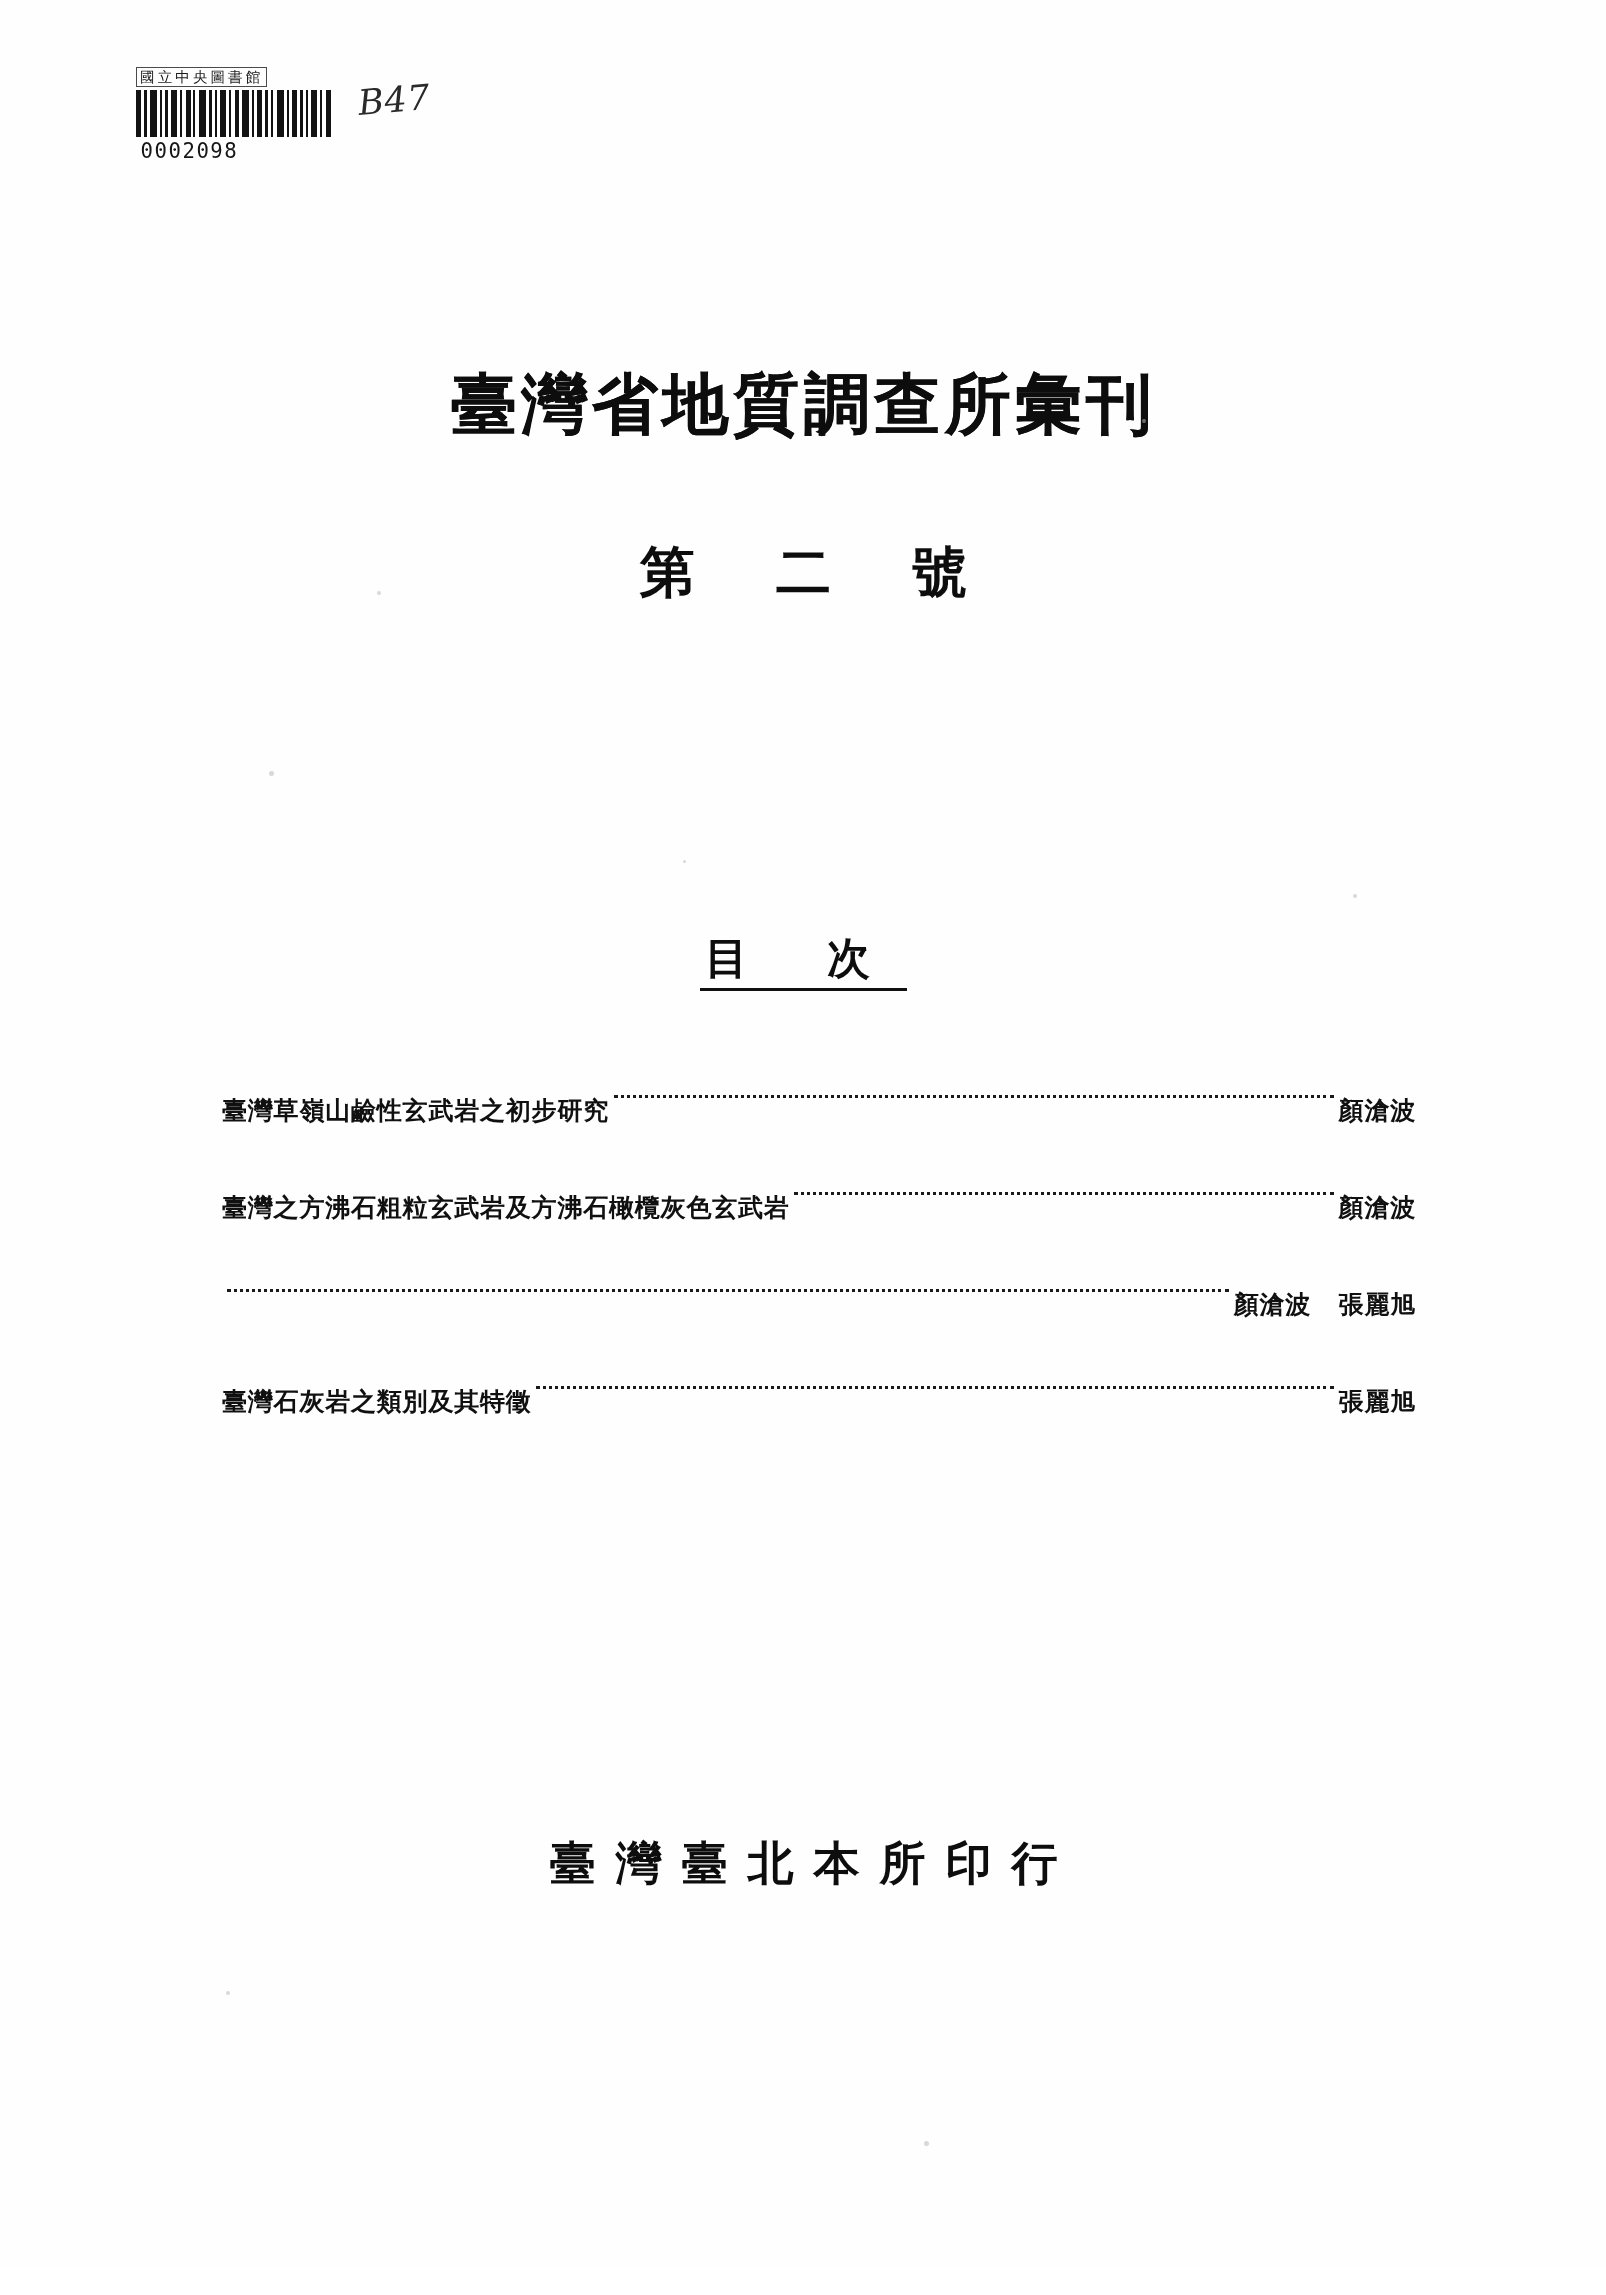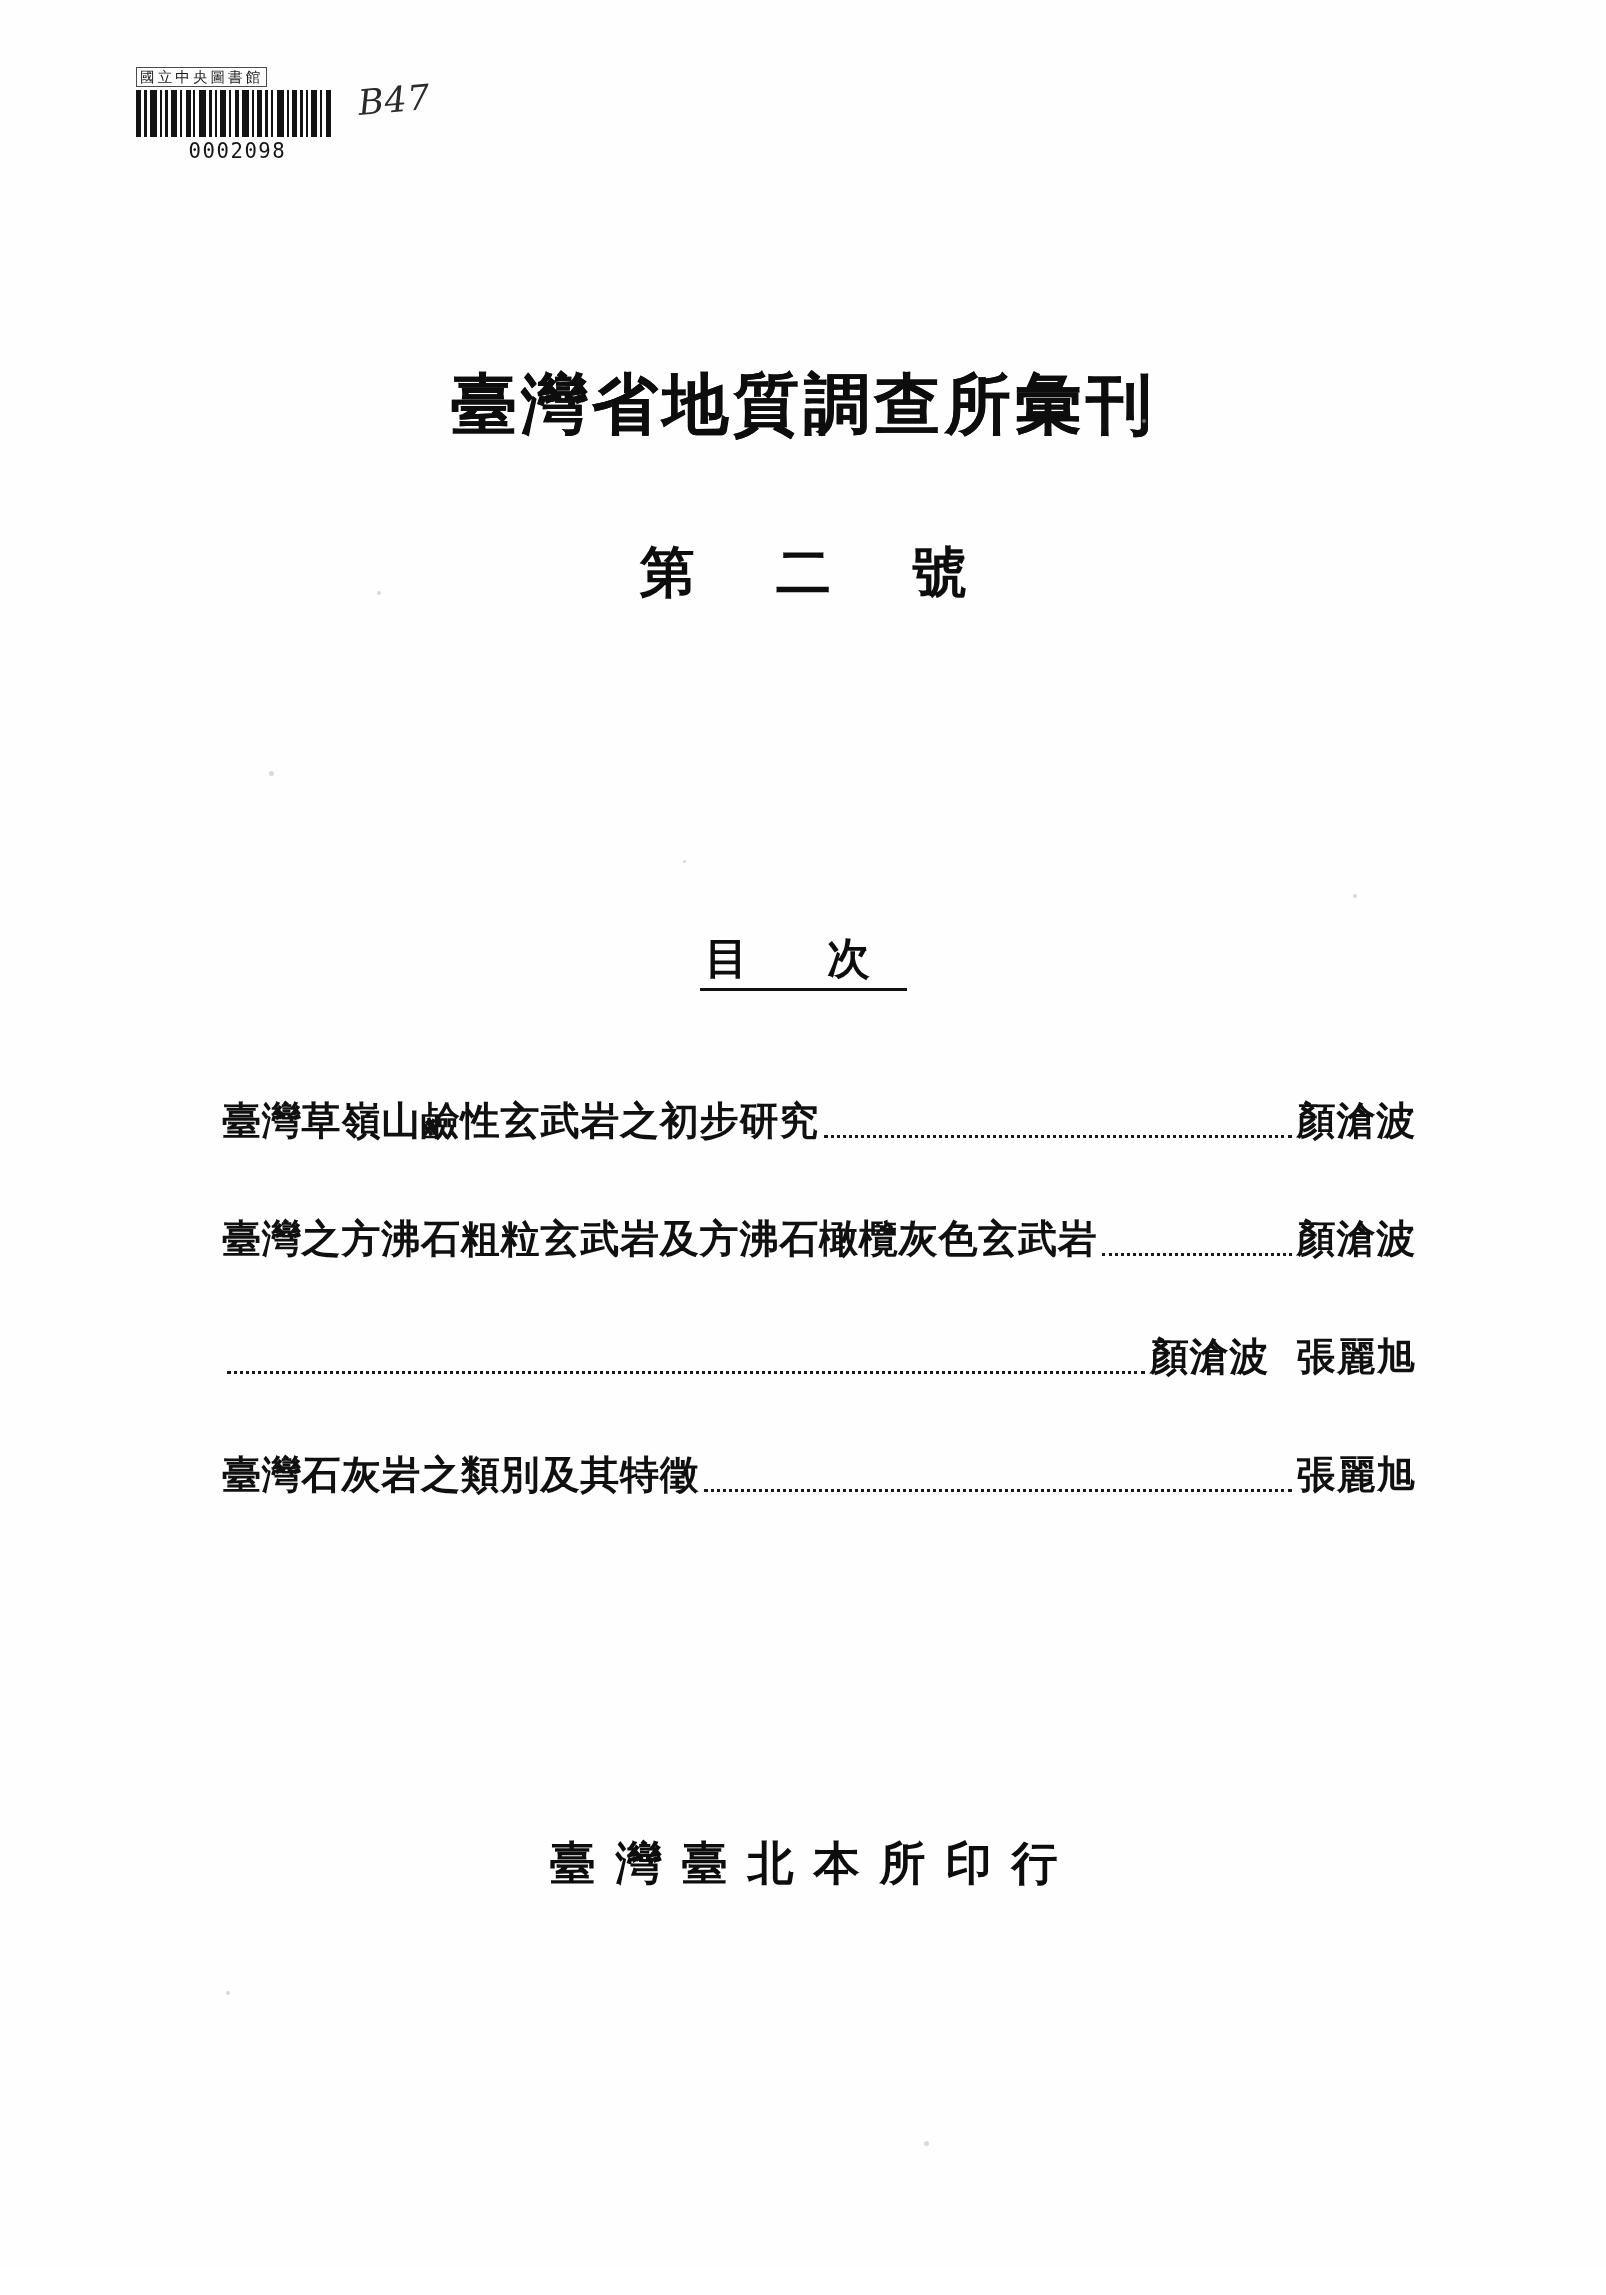--- a/index.html
+++ b/index.html
@@ -66,21 +66,20 @@
     background: #131313;
     display: block;
   }
   .stamp-number {
     font-family: "DejaVu Sans Mono", monospace;
     font-size: 20.7px;
     letter-spacing: 1.5px;
     color: #161616;
     margin-top: 1.5px;
     padding-left: 4.6px;
-    margin-left: 48px;
   }
   .shelfmark {
     position: absolute;
     left: 358px;
     top: 80px;
     font-family: "DejaVu Serif", serif;
     font-style: italic;
     font-size: 35px;
     color: #2a2a2a;
     transform: rotate(-5deg);
@@ -134,24 +133,24 @@
 
   
   .toc {
     position: absolute;
     left: 222px;
     top: 1094px;
     width: 1194px;
   }
   .toc-row {
     display: flex;
-    align-items: flex-end;
+    align-items: flex-start;
     margin-bottom: 64px;
     font-family: "DejaVu Serif", serif;
-    font-size: 39px;
+    font-size: 25px;
     font-weight: bold;
     color: #101010;
     letter-spacing: 0.8px;
   }
   .toc-title {
     white-space: nowrap;
     flex: 0 0 auto;
   }
   .toc-leader {
     flex: 1 1 auto;

